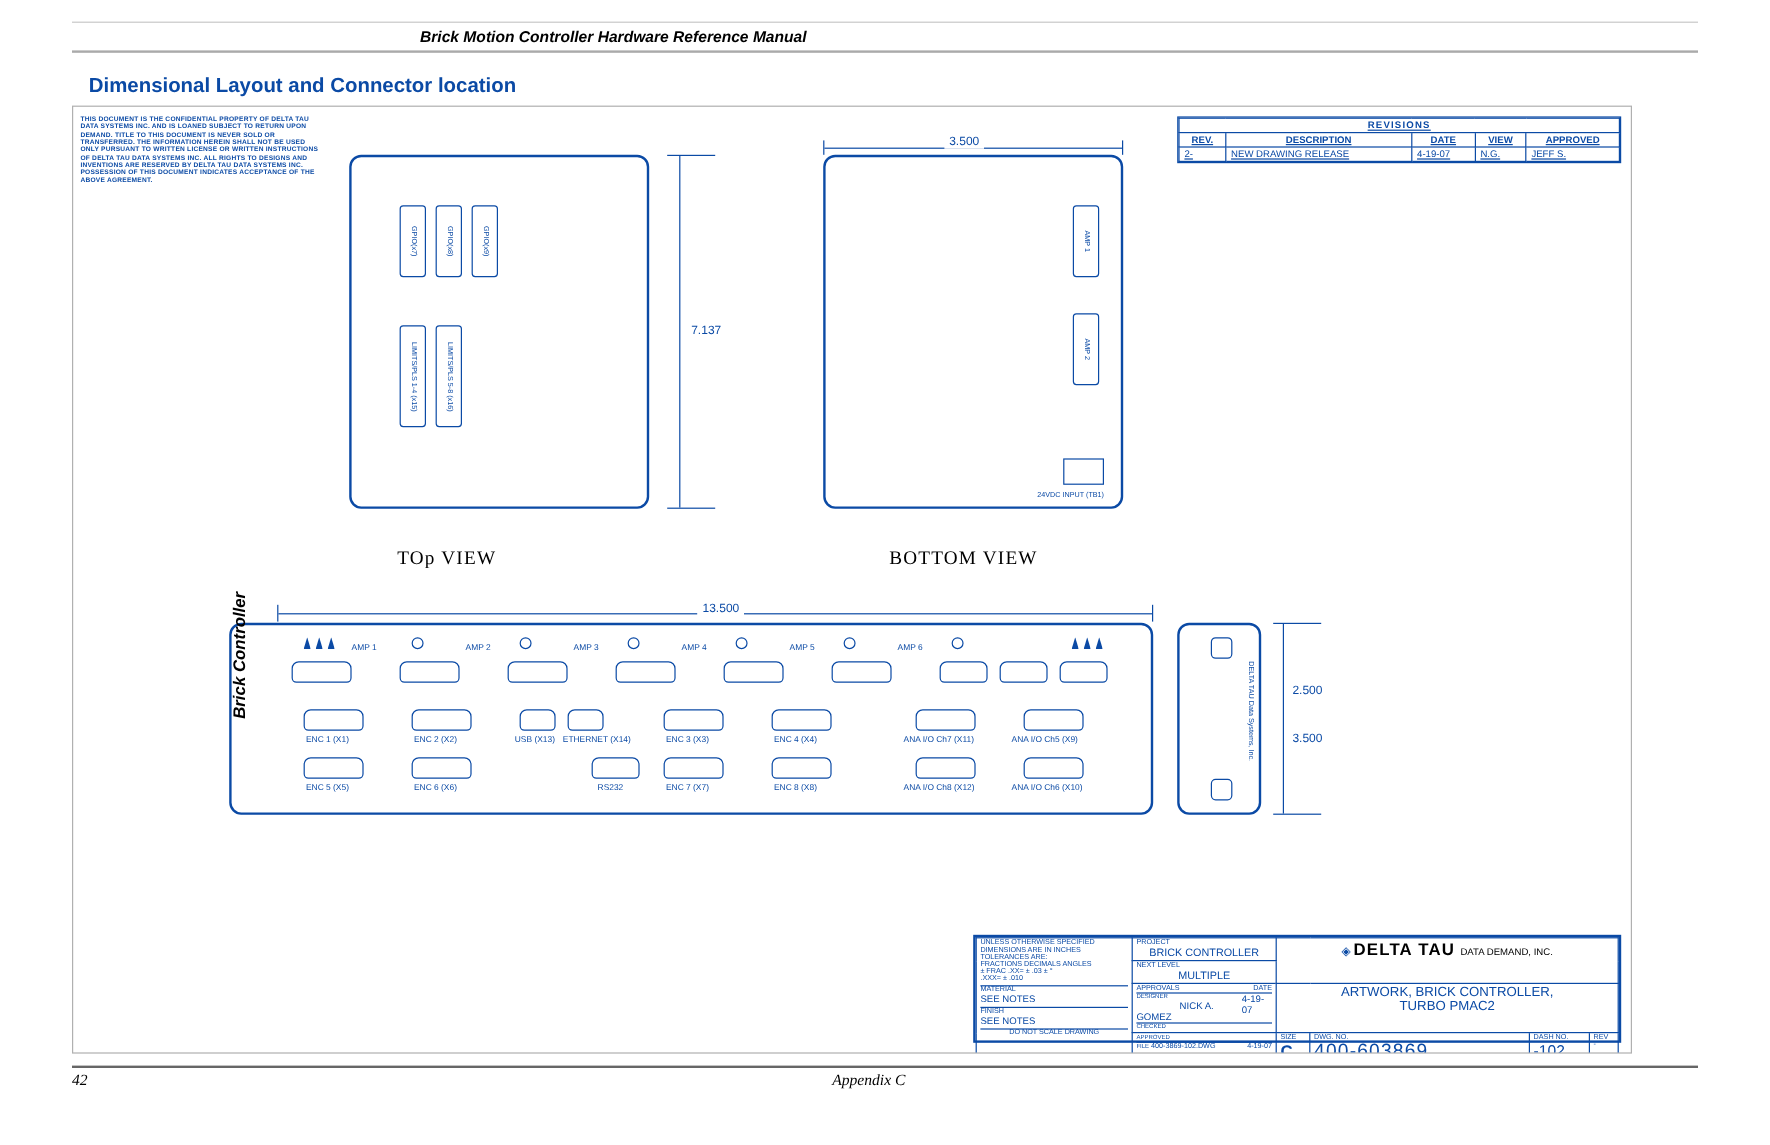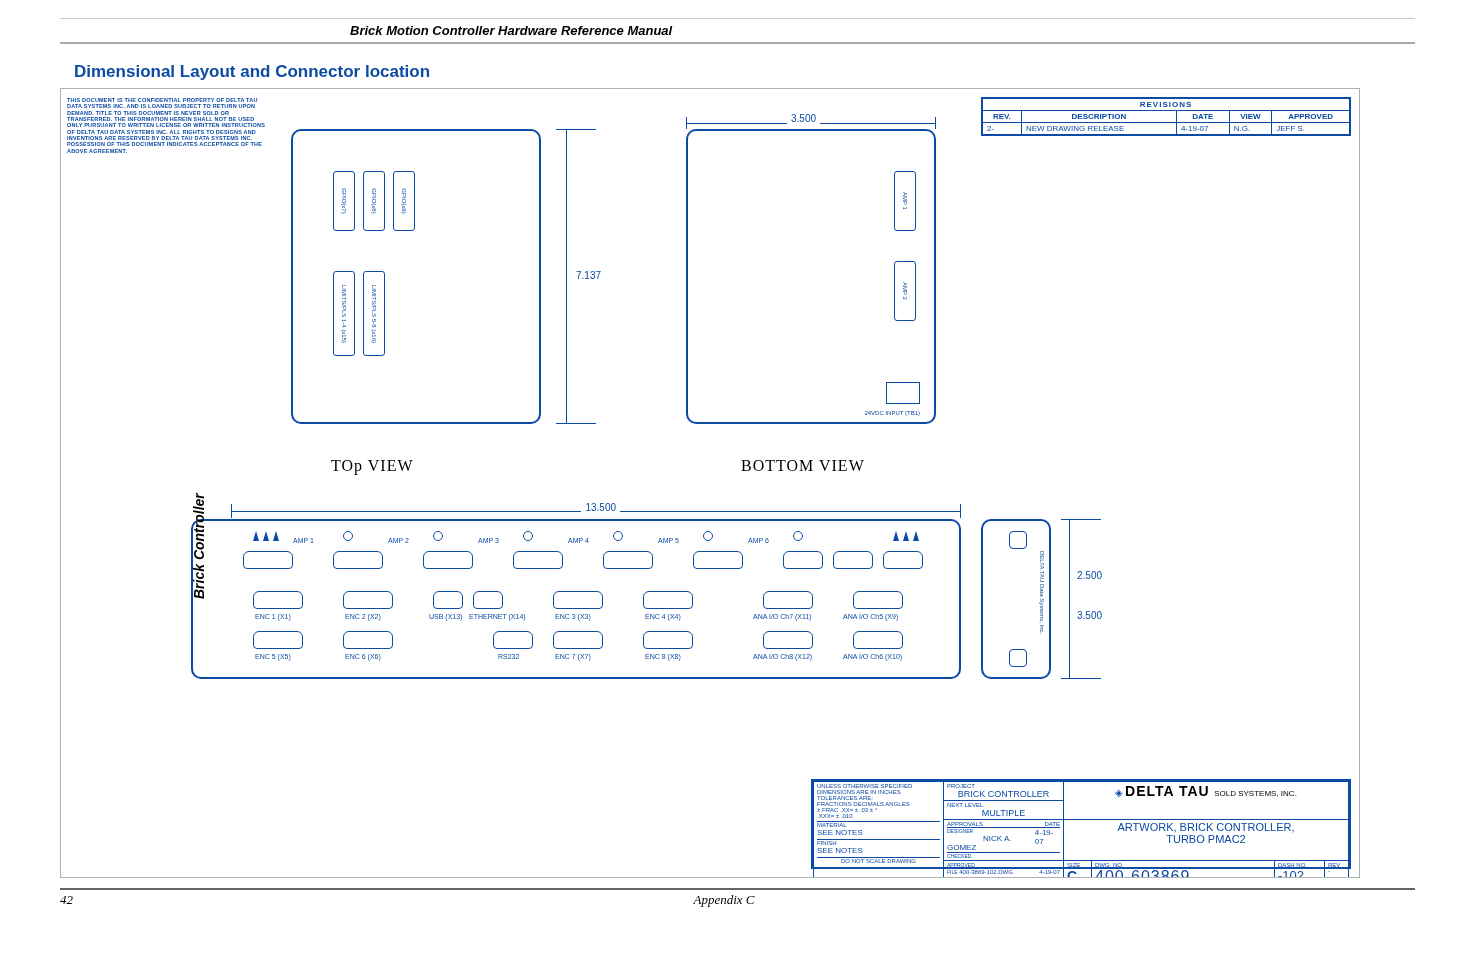--- a/index.html
+++ b/index.html
@@ -213,21 +213,21 @@
 
   
   .revbox {
     position: absolute;
     right: 8px; top: 8px;
     width: 370px;
     border: 1px solid #0b4aa5;
     font-size: 8px;
     color: #0b4aa5;
   }
-  .revbox table { width:100%; border-collapse:collapse; }
+  .revbox table { width:100%; border-collapse:collapse;text-decoration:underline; }
   .revbox td, .revbox th { border:1px solid #0b4aa5; padding:1px 4px; }
   .rev-title { text-align:center; font-weight:bold; letter-spacing:1px; }
 
   
   .titleblock {
     position:absolute;
     right:8px; bottom:8px;
     width:540px; height:90px;
     border:2px solid #0b4aa5;
     color:#0b4aa5;
@@ -425,21 +425,21 @@
             <div style="border-top:1px solid #0b4aa5; margin-top:2px;"><span>MATERIAL</span><br><span style="font-size:8px;">SEE NOTES</span></div>
             <div style="border-top:1px solid #0b4aa5; margin-top:2px;"><span>FINISH</span><br><span style="font-size:8px;">SEE NOTES</span></div>
             <div style="border-top:1px solid #0b4aa5; margin-top:2px; text-align:center;">DO NOT SCALE DRAWING</div>
           </td>
           <td style="width:120px; font-size:6px;">
             <span>PROJECT</span><br>
             <span style="font-size:9px; display:block; text-align:center;">BRICK CONTROLLER</span>
           </td>
           <td rowspan="2" colspan="4" style="text-align:center;">
             <span style="font-size:10px;">◈</span> <span class="brand">DELTA TAU</span>
-            &nbsp;<span class="brand-sub">SOLD SYSTEMS, INC.</span>
+            &nbsp;<span class="brand-sub">DATA DEMAND, INC.</span>
           </td>
         </tr>
         <tr>
           <td style="font-size:6px;"><span>NEXT LEVEL</span><br>
             <span style="font-size:9px; display:block; text-align:center;">MULTIPLE</span></td>
         </tr>
         <tr>
           <td style="font-size:6px;">
             <div style="display:flex; justify-content:space-between;">
                   <span>APPROVALS</span>

